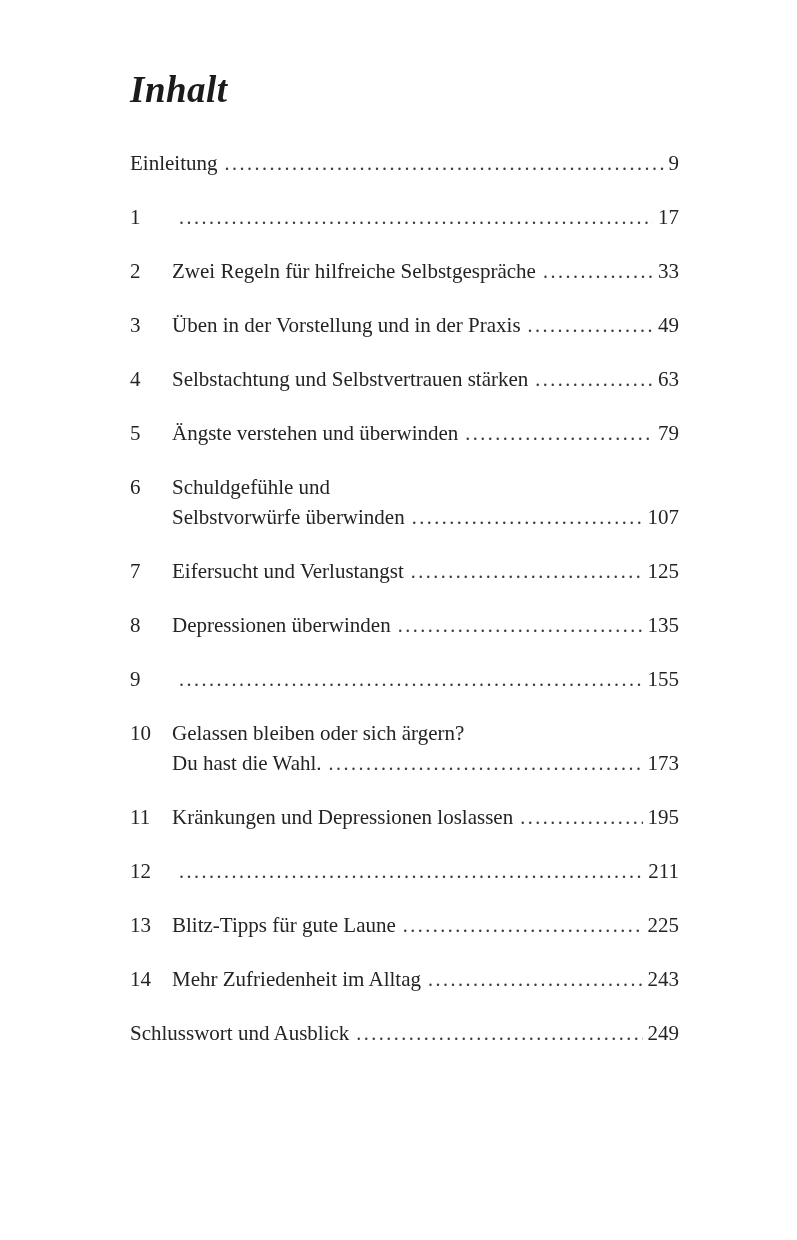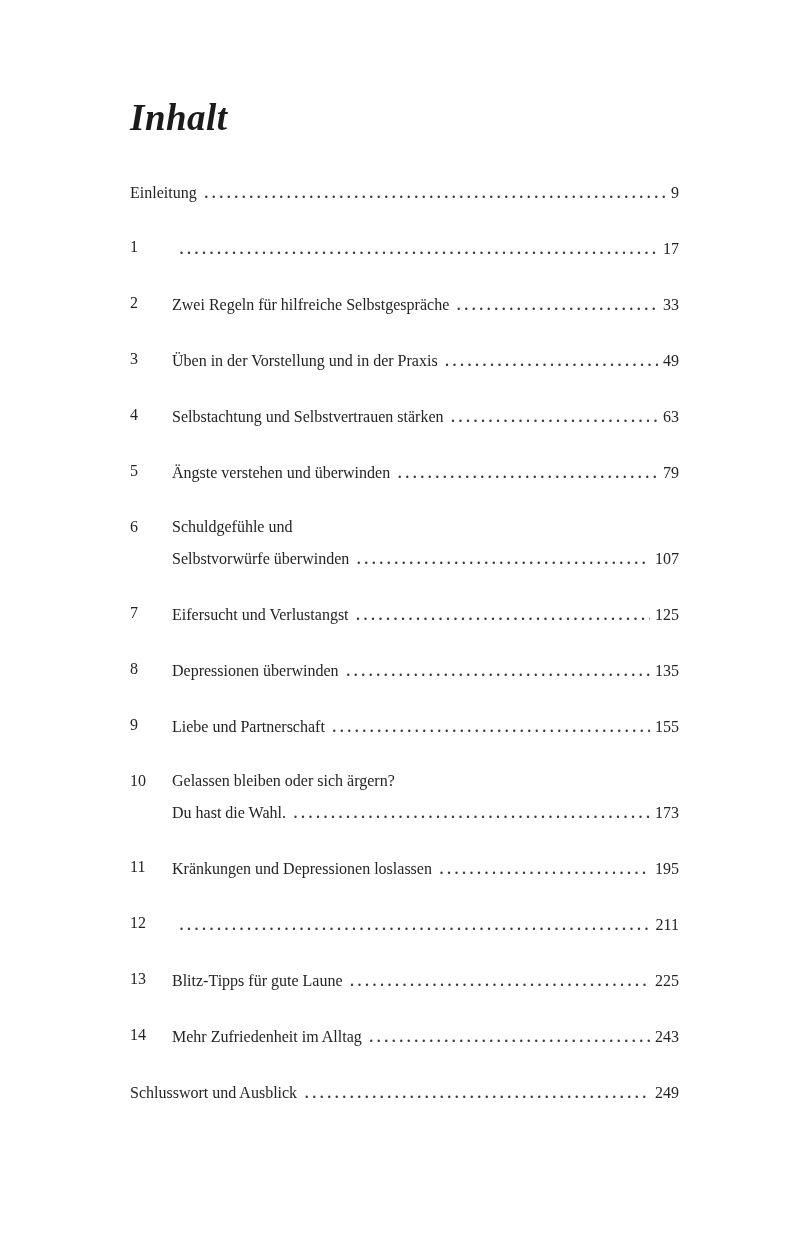--- a/index.html
+++ b/index.html
@@ -14,33 +14,33 @@
     background: #ffffff;
     overflow: hidden;
     font-family: "Liberation Serif", serif;
     color: #242424;
   }
   .content {
     box-sizing: border-box;
     padding: 0 118px 0 130px;
   }
   h1.toc-title {
-    margin: 0 0 36px 0;
-    padding-top: 96px;
+    margin: 12px 0 36px 0;
+    padding-top: 56px;
     font-size: 37px;
     line-height: 44px;
     font-style: italic;
     font-weight: 700;
     letter-spacing: 0.5px;
     color: #1b1b1b;
   }
   .entry {
     display: flex;
     margin-bottom: 24px;
-    font-size: 16px;
+    font-size: 21px;
     line-height: 30px;
   }
   .num {
     flex: 0 0 42px;
     width: 42px;
   }
   .ebody {
     flex: 1;
     min-width: 0;
   }
@@ -168,21 +168,20 @@
               <span class="ltext">Depressionen überwinden</span>
               <span class="dots"></span>
               <span class="pnum">135</span>
             </div>
           </div>
         </div>
         <div class="entry">
           <span class="num">9</span>
           <div class="ebody">
             <div class="line lastline">
-              <span class="ltext">Liebe und Partnerschaft</span>
               <span class="dots"></span>
               <span class="pnum">155</span>
             </div>
           </div>
         </div>
         <div class="entry">
           <span class="num">10</span>
           <div class="ebody">
             <div class="line">Gelassen bleiben oder sich ärgern?</div>
             <div class="line lastline">

